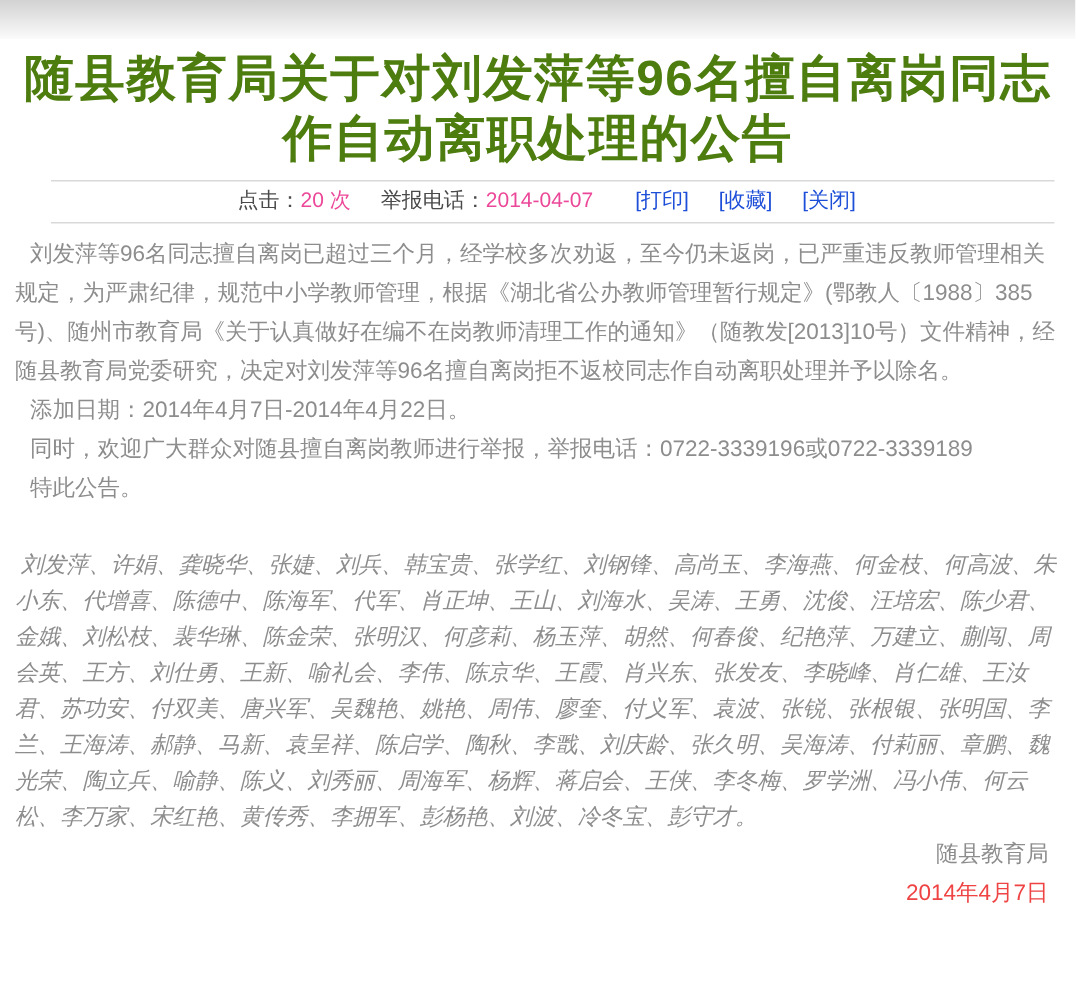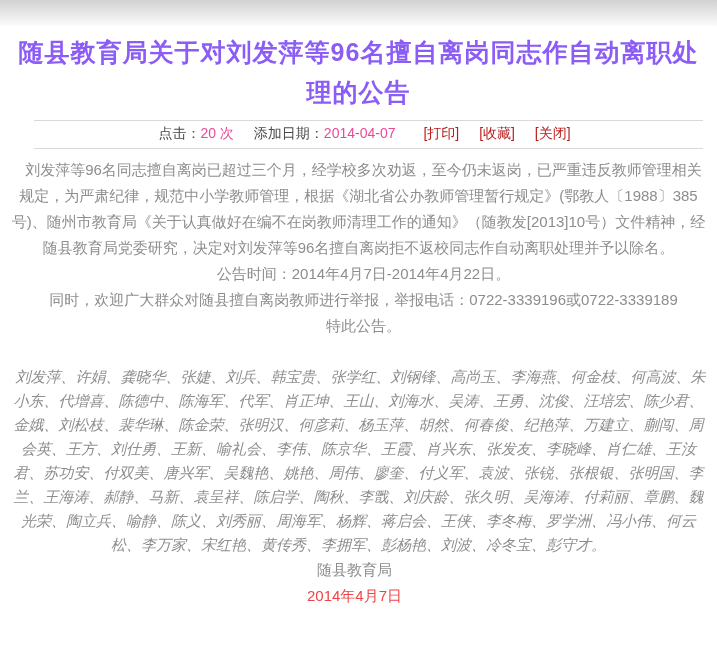--- a/index.html
+++ b/index.html
@@ -12,51 +12,51 @@
     font-family: "Liberation Sans", "DejaVu Sans", sans-serif;
   }
   .topbar {
     height: 26px;
     width: 100%;
     background: linear-gradient(#d2d2d2, #fbfbfb);
   }
   h1.page-title {
     margin: 6px 8px 8px;
     text-align: center;
-    font-size: 25px;
+    font-size: 33px;
     line-height: 40px;
     font-weight: bold;
-    color: #8b5cf6;
+    color: #4d7c0f;
     letter-spacing: 1px;
   }
   .meta-bar {
     margin: 0 14px 0 34px;
     border-top: 1px solid #d9d9d9;
     border-bottom: 1px solid #d9d9d9;
     padding: 4px 0 5px;
     text-align: center;
     font-size: 14px;
     color: #4a4a4a;
     white-space: nowrap;
   }
   .meta-bar .val { color: #ec4899; }
   .meta-bar .gap { display: inline-block; width: 20px; }
   .meta-bar .action {
-    color: #b91c1c;
+    color: #1d4ed8;
     cursor: pointer;
     margin: 0 8px;
     text-decoration: none;
   }
   .content {
     padding: 8px 10px 0;
     font-size: 15px;
     line-height: 26px;
     color: #8d8d8d;
   }
-  .content p { margin: 0; text-align: center; }
+  .content p { margin: 0; }
   .p-indent { text-indent: 10px; }
   .p-small-indent { text-indent: 3px; }
   .blank-line { height: 26px; }
   .name-list {
     line-height: 24px;
     text-indent: 4px;
     font-style: italic;
   }
   .signature {
     text-align: right;
@@ -66,25 +66,25 @@
   .signature-date { color: #ef4444; }
 </style>
 </head>
 <body>
 
 <div class="topbar"></div>
 
 <h1 class="page-title">随县教育局关于对刘发萍等96名擅自离岗同志作自动离职处理的公告</h1>
 
 <div class="meta-bar">
-  <span>点击：</span><span class="val">20 次</span><span class="gap"></span><span>添加日期：</span><span class="val">2014-04-07</span><span class="gap"></span><a class="action">[打印]</a> <a class="action">[收藏]</a> <a class="action">[关闭]</a>
+  <span>点击：</span><span class="val">20 次</span><span class="gap"></span><span>举报电话：</span><span class="val">2014-04-07</span><span class="gap"></span><a class="action">[打印]</a> <a class="action">[收藏]</a> <a class="action">[关闭]</a>
 </div>
 
 <div class="content">
   <p class="p-indent">刘发萍等96名同志擅自离岗已超过三个月，经学校多次劝返，至今仍未返岗，已严重违反教师管理相关规定，为严肃纪律，规范中小学教师管理，根据《湖北省公办教师管理暂行规定》(鄂教人〔1988〕385号)、随州市教育局《关于认真做好在编不在岗教师清理工作的通知》（随教发[2013]10号）文件精神，经随县教育局党委研究，决定对刘发萍等96名擅自离岗拒不返校同志作自动离职处理并予以除名。</p>
-  <p class="p-indent">公告时间：2014年4月7日-2014年4月22日。</p>
+  <p class="p-indent">添加日期：2014年4月7日-2014年4月22日。</p>
   <p class="p-indent">同时，欢迎广大群众对随县擅自离岗教师进行举报，举报电话：0722-3339196或0722-3339189</p>
   <p class="p-indent">特此公告。</p>
   <div class="blank-line"></div>
   <p class="name-list">刘发萍、许娟、龚晓华、张婕、刘兵、韩宝贵、张学红、刘钢锋、高尚玉、李海燕、何金枝、何高波、朱小东、代增喜、陈德中、陈海军、代军、肖正坤、王山、刘海水、吴涛、王勇、沈俊、汪培宏、陈少君、金娥、刘松枝、裴华琳、陈金荣、张明汉、何彦莉、杨玉萍、胡然、何春俊、纪艳萍、万建立、蒯闯、周会英、王方、刘仕勇、王新、喻礼会、李伟、陈京华、王霞、肖兴东、张发友、李晓峰、肖仁雄、王汝君、苏功安、付双美、唐兴军、吴魏艳、姚艳、周伟、廖奎、付义军、袁波、张锐、张根银、张明国、李兰、王海涛、郝静、马新、袁呈祥、陈启学、陶秋、李戬、刘庆龄、张久明、吴海涛、付莉丽、章鹏、魏光荣、陶立兵、喻静、陈义、刘秀丽、周海军、杨辉、蒋启会、王侠、李冬梅、罗学洲、冯小伟、何云松、李万家、宋红艳、黄传秀、李拥军、彭杨艳、刘波、冷冬宝、彭守才。</p>
   <p class="signature">随县教育局</p>
   <p class="signature signature-date">2014年4月7日</p>
 </div>
 
 </body></html>

